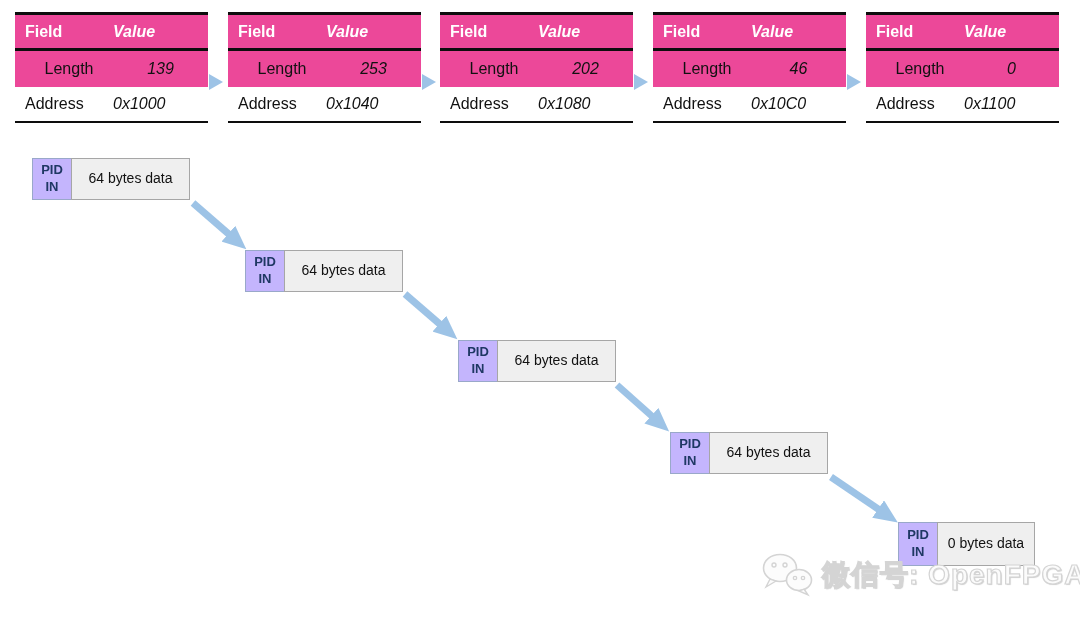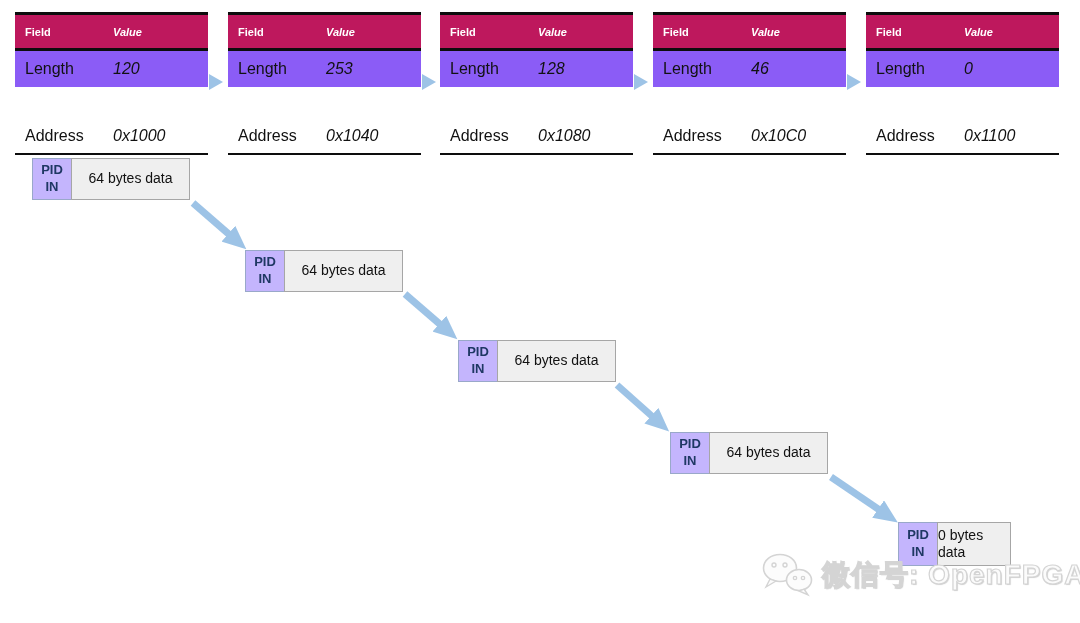--- a/index.html
+++ b/index.html
@@ -15,29 +15,29 @@
   .desc-table {
     position: absolute;
     top: 12px;
     width: 193px;
     border-top: 3px solid #0d0d0d;
     border-bottom: 2px solid #0d0d0d;
     box-sizing: border-box;
   }
   .t-row { display: flex; align-items: center; box-sizing: border-box; }
   .t-head {
-    background: #be185d;
+    background: #ec4899;
     color: #ffffff;
     font-weight: bold;
     height: 36px;
     border-bottom: 3px solid #0d0d0d;
-    font-size: 11px;
-  }
-  .t-body1 { background: #8b5cf6; height: 36px; font-size: 16px; color: #111; }
-  .t-body2 { background: #ffffff; height: 34px; font-size: 16px; color: #111; margin-top: 32px; }
+    font-size: 16px;
+  }
+  .t-body1 { background: #ec4899; height: 36px; font-size: 16px; color: #111; text-align: center; }
+  .t-body2 { background: #ffffff; height: 34px; font-size: 16px; color: #111; }
   .c1 { width: 98px; padding-left: 10px; box-sizing: border-box; }
   .c2 { flex: 1; font-style: italic; }
 
   
   .gap-arrow {
     position: absolute;
     top: 74px;
     width: 0; height: 0;
     border-top: 8px solid transparent;
     border-bottom: 8px solid transparent;
@@ -63,28 +63,28 @@
   .data-box {
     background: #EFEFEF;
     border: 1px solid #A6A6A6;
     border-left: 1px solid #A6A6A6;
     margin-left: -1px;
     color: #111;
     font-size: 14px;
     display: flex;
     align-items: center;
     justify-content: center;
-    text-align: left;
+    text-align: center;
     box-sizing: border-box;
     line-height: 1.25;
   }
   .h42 { height: 42px; }
   .h44 { height: 44px; }
   .w118 { width: 119px; }
-  .w74  { width: 74px; }
+  .w74  { width: 98px; }
 
   
   #arrow-layer {
     position: absolute;
     left: 0; top: 0;
     width: 1080px; height: 623px;
     pointer-events: none;
   }
 
   
@@ -108,21 +108,21 @@
 </head>
 <body>
 
 <div class="desc-table" style="left:15px">
   <div class="t-row t-head">
     <div class="c1">Field</div>
     <div class="c2">Value</div>
   </div>
   <div class="t-row t-body1">
     <div class="c1">Length</div>
-    <div class="c2">120</div>
+    <div class="c2">139</div>
   </div>
   <div class="t-row t-body2">
     <div class="c1">Address</div>
     <div class="c2">0x1000</div>
   </div>
 </div>
 
 <div class="desc-table" style="left:228px">
   <div class="t-row t-head">
     <div class="c1">Field</div>
@@ -138,21 +138,21 @@
   </div>
 </div>
 
 <div class="desc-table" style="left:440px">
   <div class="t-row t-head">
     <div class="c1">Field</div>
     <div class="c2">Value</div>
   </div>
   <div class="t-row t-body1">
     <div class="c1">Length</div>
-    <div class="c2">128</div>
+    <div class="c2">202</div>
   </div>
   <div class="t-row t-body2">
     <div class="c1">Address</div>
     <div class="c2">0x1080</div>
   </div>
 </div>
 
 <div class="desc-table" style="left:653px">
   <div class="t-row t-head">
     <div class="c1">Field</div>

